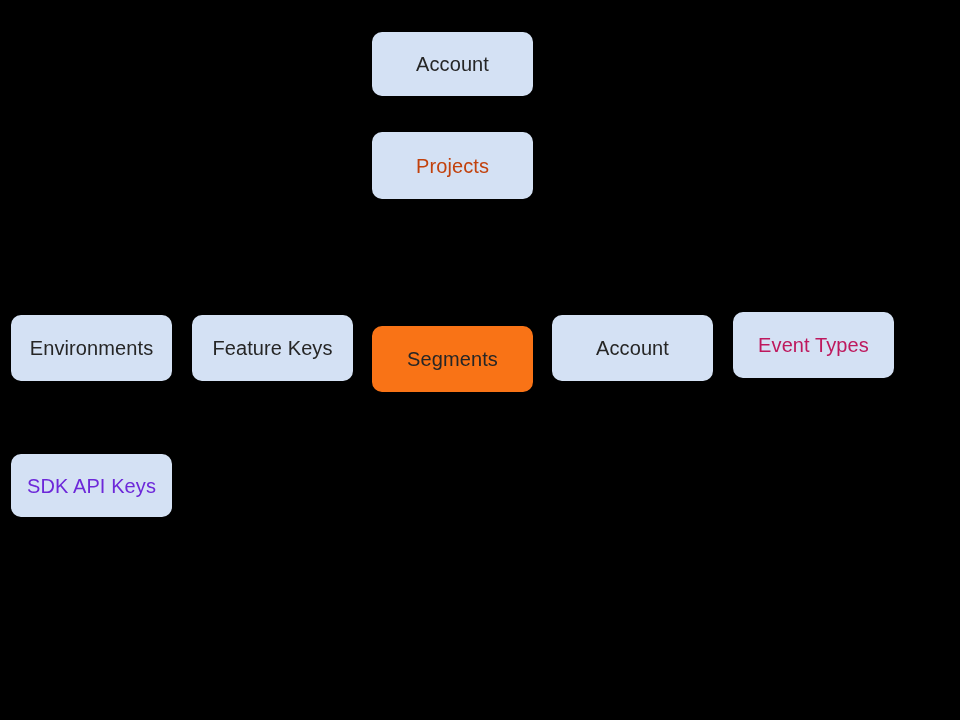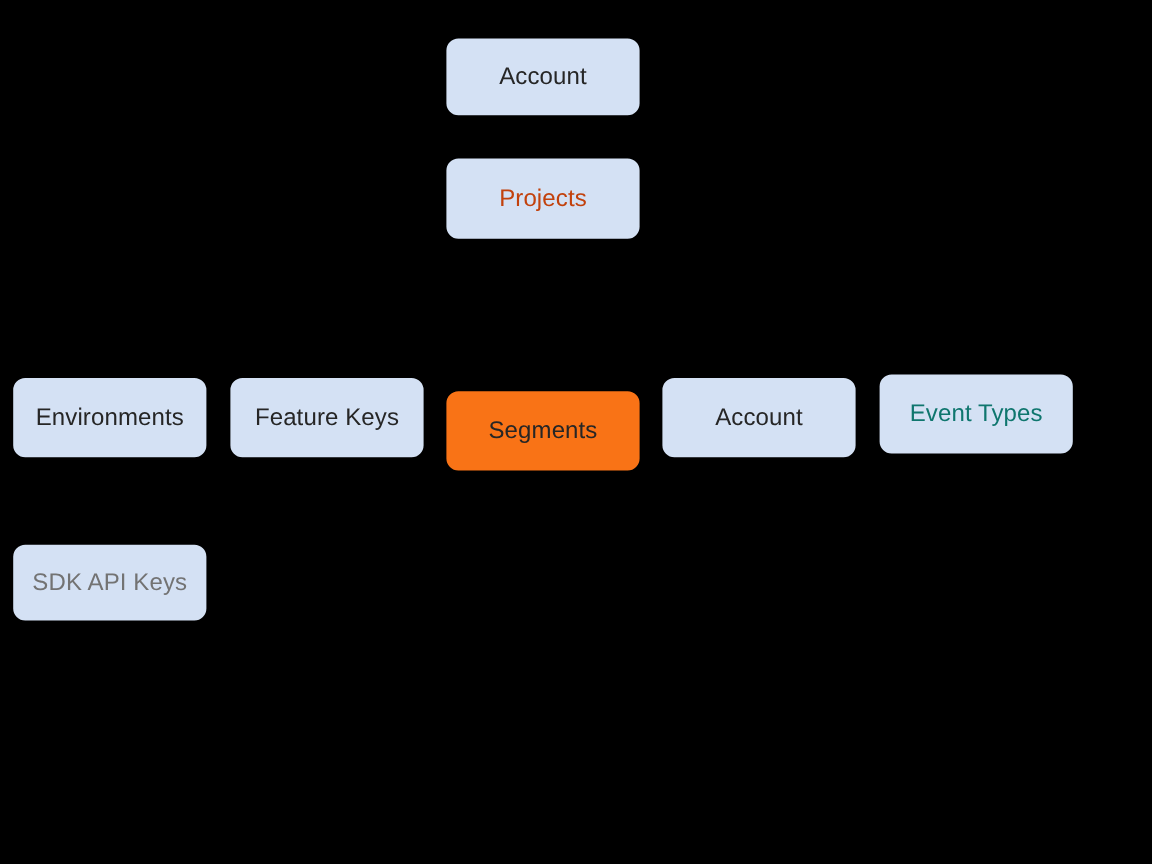--- a/index.html
+++ b/index.html
@@ -77,20 +77,20 @@
       </div>
       <div class="node" style="left: 190px; top: 313px; width: 165px; height: 70px; background: rgb(212, 225, 244); color: rgb(38, 38, 38); border-color: rgb(0, 0, 0);">
         <span class="node-label">Feature Keys</span>
       </div>
       <div class="node" style="left: 370px; top: 324px; width: 165px; height: 70px; background: #f97316; color: rgb(38, 38, 38); border-color: rgb(0, 0, 0);">
         <span class="node-label">Segments</span>
       </div>
       <div class="node" style="left: 550px; top: 313px; width: 165px; height: 70px; background: rgb(212, 225, 244); color: rgb(38, 38, 38); border-color: rgb(0, 0, 0);">
         <span class="node-label">Account</span>
       </div>
-      <div class="node" style="left: 731px; top: 310px; width: 165px; height: 70px; background: rgb(212, 225, 244); color: #0f766e; border-color: rgb(0, 0, 0); align-items: center;">
+      <div class="node" style="left: 731px; top: 310px; width: 165px; height: 70px; background: rgb(212, 225, 244); color: #be185d; border-color: rgb(0, 0, 0); align-items: center;">
         <span class="node-label">Event Types</span>
       </div>
-      <div class="node" style="left: 9px; top: 452px; width: 165px; height: 67px; background: rgb(212, 225, 244); color: #737373; border-color: rgb(0, 0, 0);">
+      <div class="node" style="left: 9px; top: 452px; width: 165px; height: 67px; background: rgb(212, 225, 244); color: #6d28d9; border-color: rgb(0, 0, 0);">
         <span class="node-label">SDK API Keys</span>
       </div>
     </div>
 </div>
 
 </body></html>

